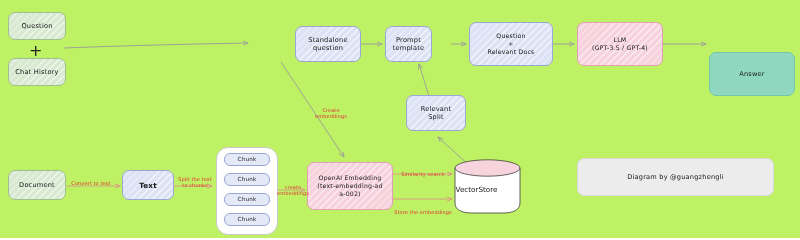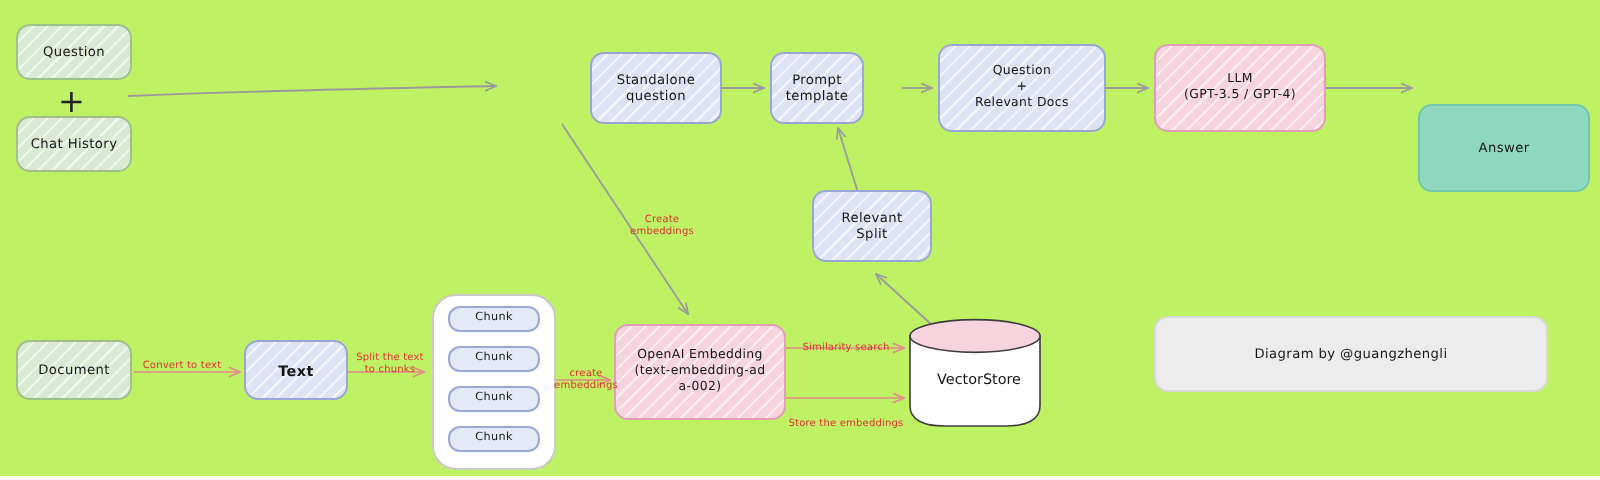--- a/index.html
+++ b/index.html
@@ -264,21 +264,21 @@
   <div class="node n-chunk t6" style="left:224px; top:213px; width:46px; height:13px;">
     <span>Chunk</span>
   </div>
 
   <div class="node n-pink t7" style="left:307px; top:162px; width:86px; height:48px; white-space:pre-line;">
     <span>OpenAI Embedding
 (text-embedding-ad
 a-002)</span>
   </div>
 
-  <div class="cyl-label" style="left:468px; top:185px; width:43px;text-align:center;">
+  <div class="cyl-label" style="left:455px; top:185px; width:43px;text-align:center;">
     <span>VectorStore</span>
   </div>
 
   <div class="node n-plain t8" style="left:577px; top:158px; width:197px; height:38px;">
     <span>Diagram by @guangzhengli</span>
   </div>
 
   <div class="edge-label" style="left:307px; top:100px; width:48px;">
     <span>Create
 embeddings</span>

